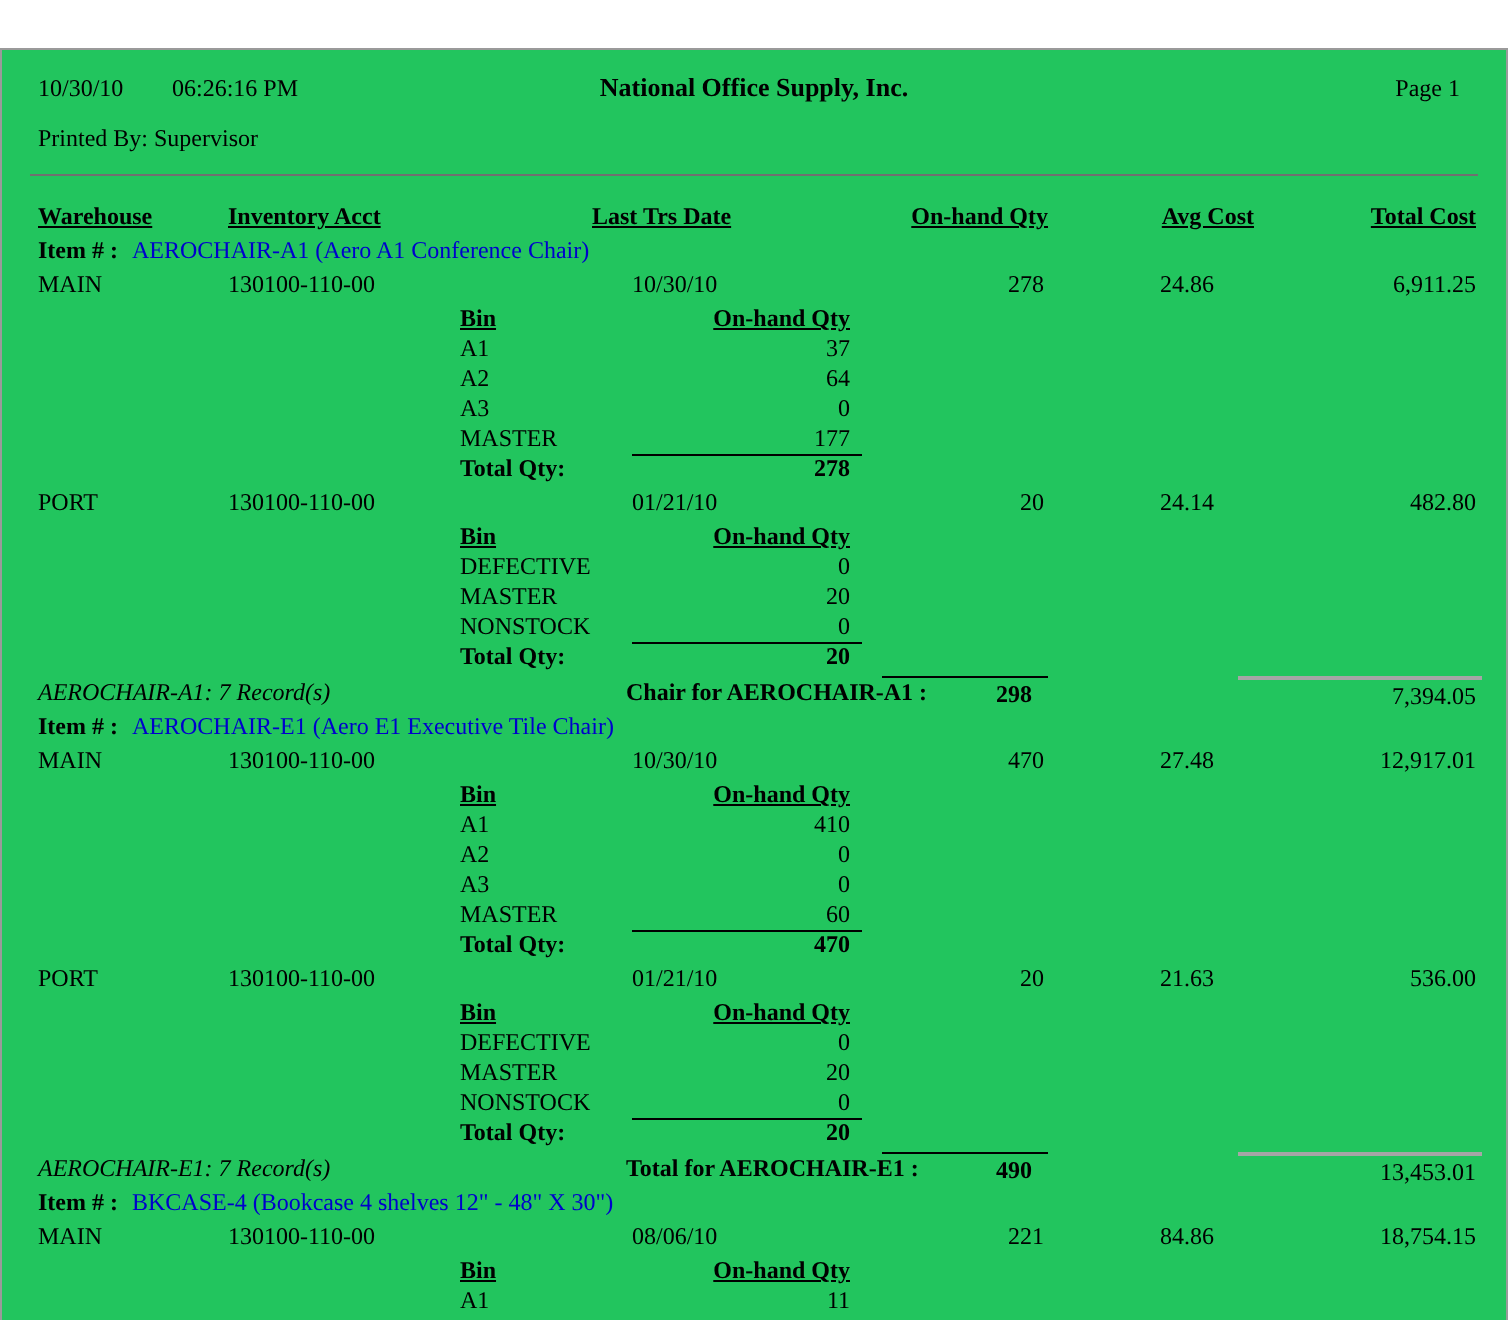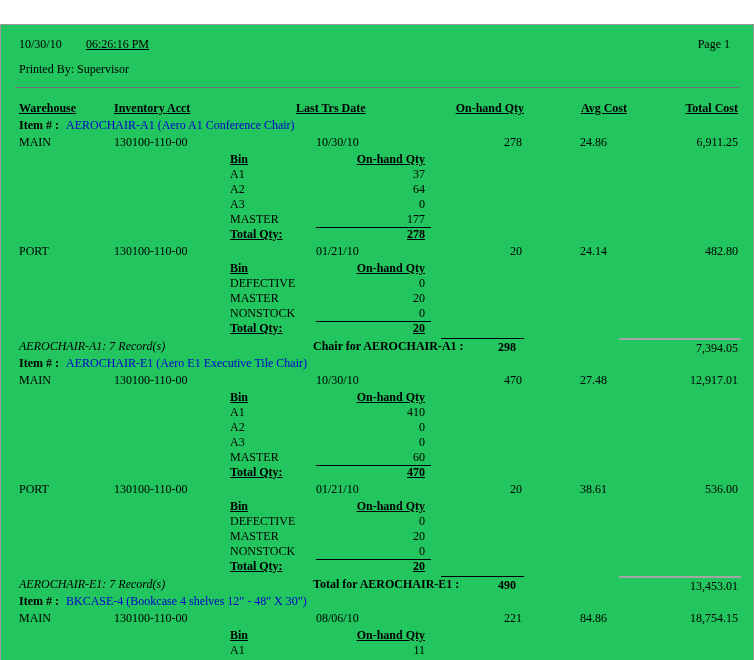--- a/index.html
+++ b/index.html
@@ -5,21 +5,21 @@
   html,body { margin:0; padding:0; background:#fff; }
   .page {
     position:relative; width:754px; height:660px; overflow:hidden;
     background:#22c55e; color:#000; box-sizing:border-box;
     border:1px solid #9a9a9a;
     font-family:"Liberation Serif", serif; font-size:12px;margin-top:24px;
   }
   .abs { position:absolute; white-space:nowrap; }
   
   .hd-date    { left:18px;  top:12px; }
-  .hd-time    { left:85px;  top:12px;text-decoration:underline; }
+  .hd-time    { left:85px;  top:12px; }
   .hd-company { left:0; right:0; top:11px; text-align:center; font-weight:bold; font-size:13px; }
   .hd-page    { right:23px; top:12px; }
   .hd-printed { left:18px;  top:37px; }
   .hd-title   { left:0; right:0; top:32px; text-align:center; font-weight:bold; font-size:18px; }
   .hd-sep     { left:14px; right:14px; top:62px; height:1px; background:#707070; }
   
   .report-area { position:absolute; top:76px; left:0; right:0; }
   .row { position:relative; height:15px; line-height:15px; }
   .row > span { position:absolute; top:0; white-space:nowrap; }
   .gap { margin-top:2px; }
@@ -37,39 +37,40 @@
   .cq   { left:421px; width:100px; text-align:right; }
   .cavg { left:506px; width:100px; text-align:right; }
   .ctc  { left:627px; width:110px; text-align:right; }
   
   .item-lbl  { left:18px; font-weight:bold; }
   .item-link { left:65px; color:var(--link-blue,#0000cc); cursor:pointer; }
   
   .bn { left:229px; }
   .bq { left:324px; width:100px; text-align:right; }
   .bin-head span { font-weight:bold; text-decoration:underline; }
-  .bin-total .bn, .bin-total .bq { font-weight:bold;text-decoration:underline; }
+  .bin-total .bn, .bin-total .bq { font-weight:bold; }
   .binline { left:315px; width:115px; top:0; height:0; border-top:1px solid #000; }
   
   .summary { height:16px; line-height:16px; }
   .sum-rec  { left:18px; font-style:italic; }
   .sum-lbl  { left:312px; font-weight:bold; }
   .sum-qty  { left:440px; width:83px;  text-align:right; padding-right:8px; font-weight:bold;
               border-top:1px solid #000; box-sizing:border-box; }
   .sum-cost { left:618px; width:122px; text-align:right; padding-right:3px; font-weight:normal;
               border-top:2px solid var(--rule-gray,#a6a6a6); box-sizing:border-box; }
   
   .bottom-line { position:absolute; left:0; right:0; top:652px; height:2px; background:#000; }
 </style>
 </head>
 <body>
 
 <div class="page" style="--link-blue: #0000cc; --rule-gray: #a6a6a6;">
   <span class="abs hd-date">10/30/10</span>
   <span class="abs hd-time">06:26:16 PM</span>
+  <div class="abs hd-company">National Office Supply, Inc.</div>
   <span class="abs hd-page">Page 1</span>
   <span class="abs hd-printed">Printed By: Supervisor</span>
   <div class="abs hd-sep"></div>
 
   <div class="report-area">
     <div class="row colhead">
       <span class="hw">Warehouse</span>
       <span class="ha">Inventory Acct</span>
       <span class="hdte">Last Trs Date</span>
       <span class="hq">On-hand Qty</span>
@@ -207,21 +208,21 @@
     <span class="binline"></span>
     <span class="bn">Total Qty:</span>
     <span class="bq">470</span>
   </div>
 
   <div class="row gap wh-row">
     <span class="cw">PORT</span>
     <span class="ca">130100-110-00</span>
     <span class="cd">01/21/10</span>
     <span class="cq">20</span>
-    <span class="cavg">38.61</span>
+    <span class="cavg">21.63</span>
     <span class="ctc">536.00</span>
   </div>
 
   <div class="row gap bin-head">
     <span class="bn">Bin</span>
     <span class="bq">On-hand Qty</span>
   </div>
 
   <div class="row bin-row">
     <span class="bn">DEFECTIVE</span>

